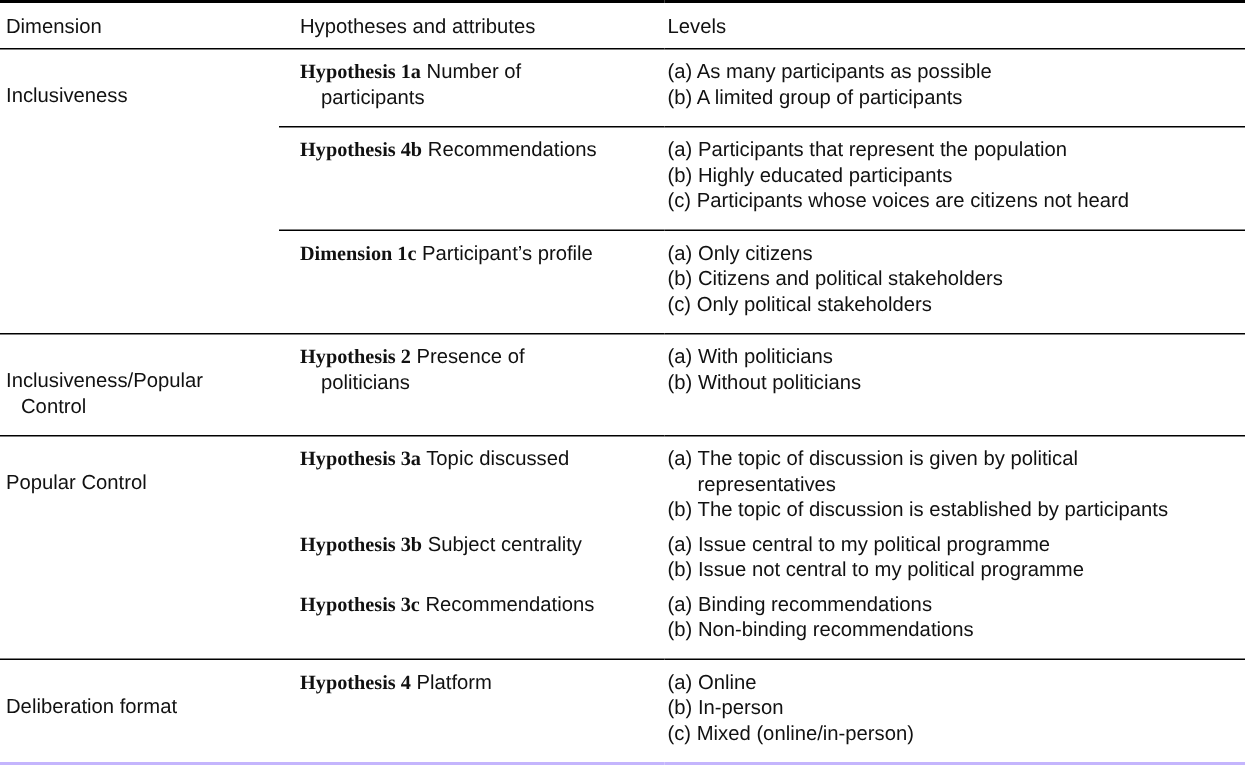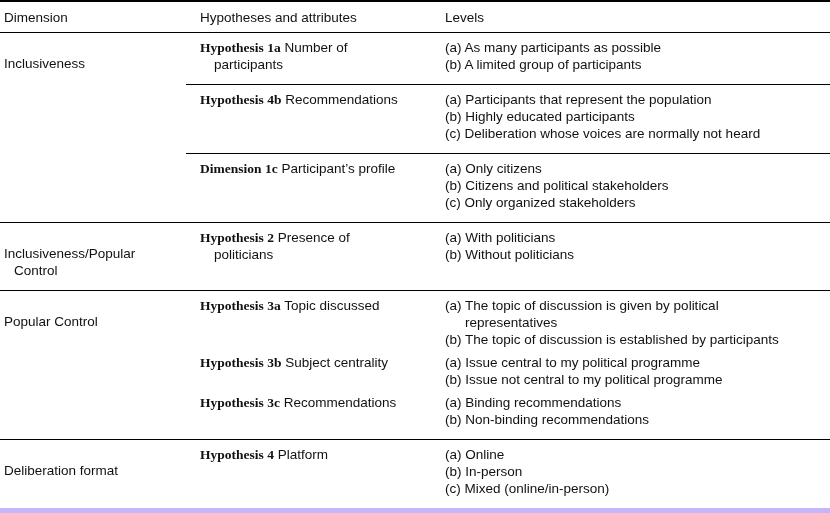--- a/index.html
+++ b/index.html
@@ -13,21 +13,21 @@
     font-family: "Liberation Sans", sans-serif;
     font-size: 13.5px;
     line-height: 17px;
     color: #111111;
   }
   table.paper-table {
     width: 830px;
     border-collapse: collapse;
     table-layout: fixed;
     border-top: 2px solid #000;
-    border-bottom: 6px solid #c4b5fd;
+    border-bottom: 2px solid #c4b5fd;
   }
   th {
     font-weight: 400;
     text-align: left;
     border-bottom: 1px solid #000;
     padding-top: 7px;
     padding-bottom: 6px;
     vertical-align: top;
   }
   td {
@@ -77,31 +77,31 @@
         <div class="level">(b) A limited group of participants</div>
       </td>
     </tr>
     <tr class="rule">
       <td class="c2">
         <div class="hyp"><span class="b">Hypothesis 4b</span> <span>Recommendations</span></div>
       </td>
       <td class="c3">
         <div class="level">(a) Participants that represent the population</div>
         <div class="level">(b) Highly educated participants</div>
-        <div class="level">(c) Deliberation whose voices are normally not heard</div>
+        <div class="level">(c) Participants whose voices are citizens not heard</div>
       </td>
     </tr>
     <tr class="rule">
       <td class="c2">
         <div class="hyp"><span class="b">Dimension 1c</span> <span>Participant’s profile</span></div>
       </td>
       <td class="c3">
         <div class="level">(a) Only citizens</div>
         <div class="level">(b) Citizens and political stakeholders</div>
-        <div class="level">(c) Only organized stakeholders</div>
+        <div class="level">(c) Only political stakeholders</div>
       </td>
     </tr>
 
     <tr class="rule">
       <td class="c1">
         <div class="dim">Inclusiveness/Popular Control</div>
       </td>
       <td class="c2">
         <div class="hyp"><span class="b">Hypothesis 2</span> <span>Presence of politicians</span></div>
       </td>

